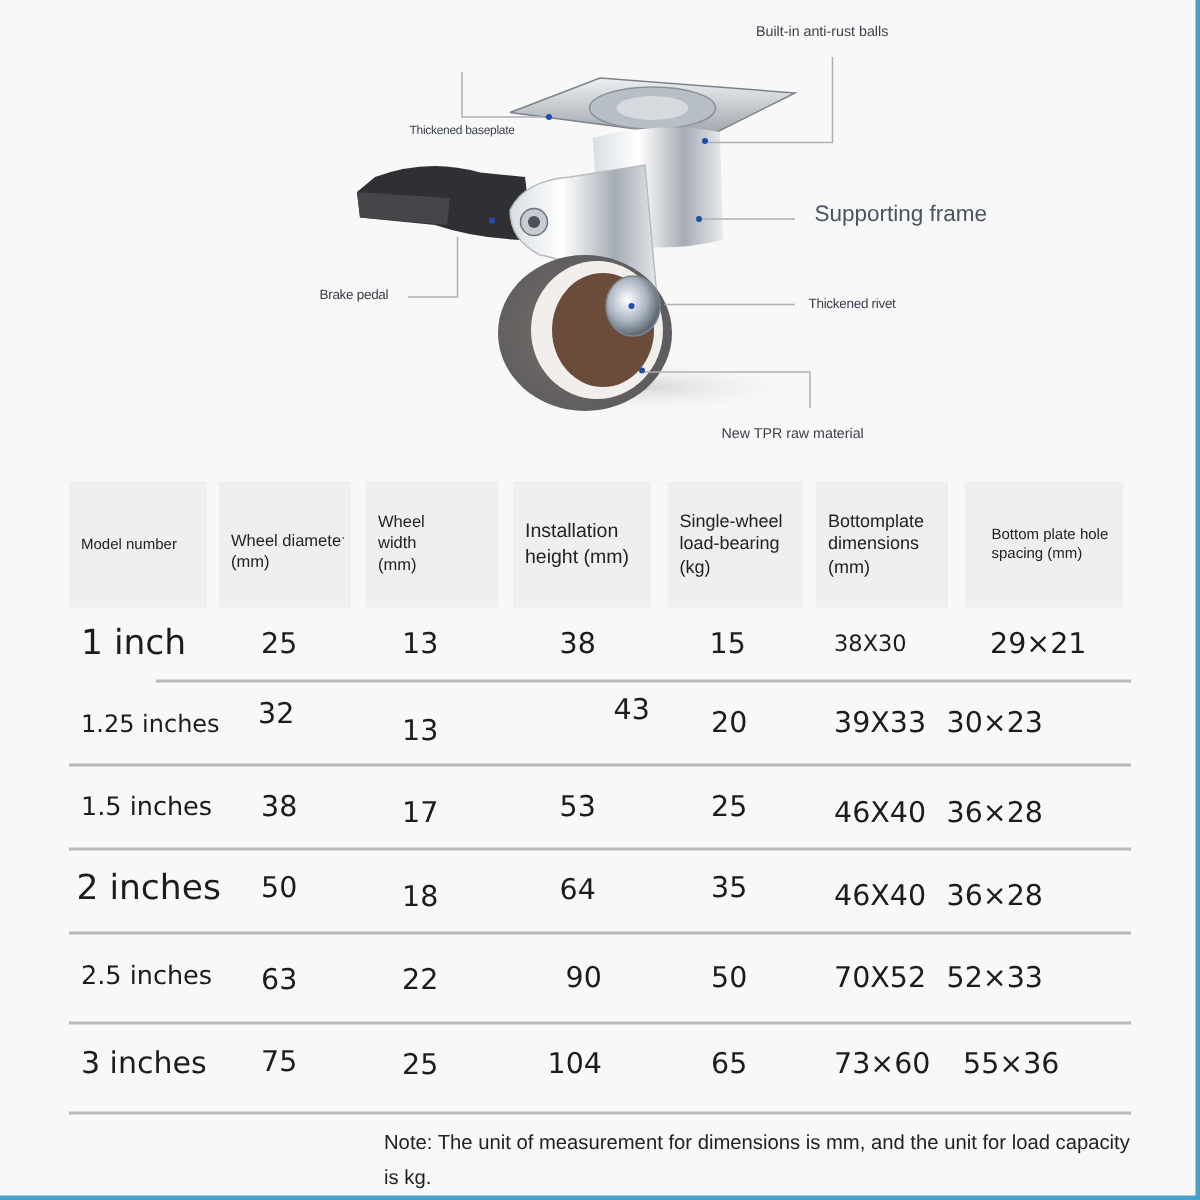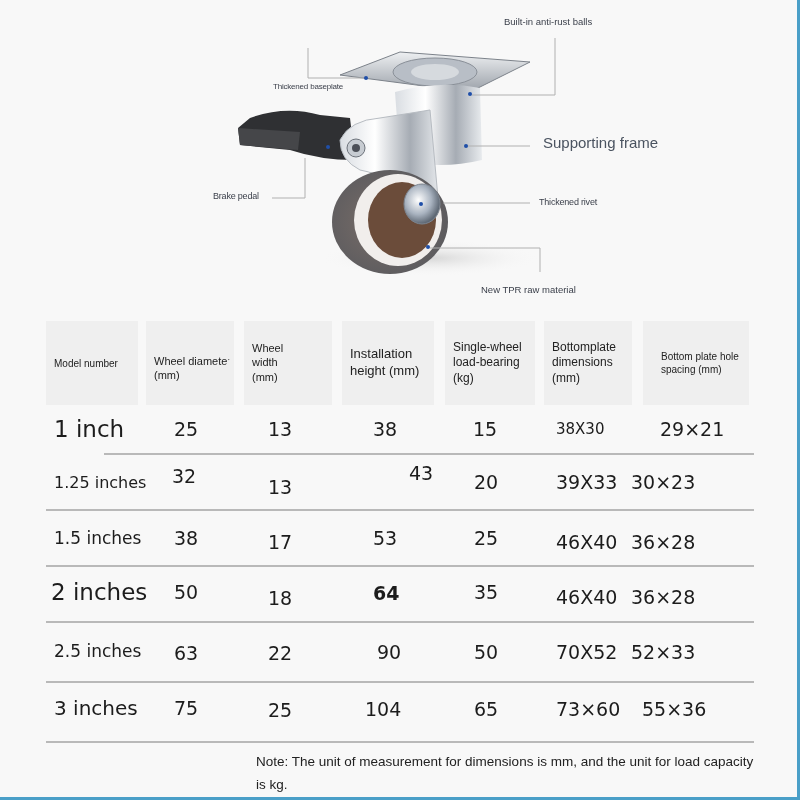--- a/index.html
+++ b/index.html
@@ -171,21 +171,21 @@
       <div class="cell" style="left:428px;height:54px;font-size:19px;">25</div>
       <div class="cell" style="left:510px;height:56px;font-size:19px;padding-top:3px;">46X40</div>
       <div class="cell" style="left:585px;height:56px;font-size:19px;padding-top:3px;">36×28</div>
       <div class="line"></div>
     </div>
 
     <div class="row" style="top:246px;height:56px;">
       <div class="cell" style="left:5px;height:50px;font-size:23px;">2 inches</div>
       <div class="cell" style="left:128px;height:50px;font-size:19px;">50</div>
       <div class="cell" style="left:222px;height:56px;font-size:19px;padding-top:3px;">18</div>
-      <div class="cell" style="left:327px;height:52px;font-size:19px;font-weight:bold;">64</div>
+      <div class="cell" style="left:327px;height:52px;font-size:19px;">64</div>
       <div class="cell" style="left:428px;height:50px;font-size:19px;">35</div>
       <div class="cell" style="left:510px;height:56px;font-size:19px;padding-top:2px;">46X40</div>
       <div class="cell" style="left:585px;height:56px;font-size:19px;padding-top:2px;">36×28</div>
       <div class="line"></div>
     </div>
 
     <div class="row" style="top:302px;height:56px;">
       <div class="cell" style="left:8px;height:56px;font-size:17px;">2.5 inches</div>
       <div class="cell" style="left:128px;height:60px;font-size:19px;">63</div>
       <div class="cell" style="left:222px;height:60px;font-size:19px;">22</div>

